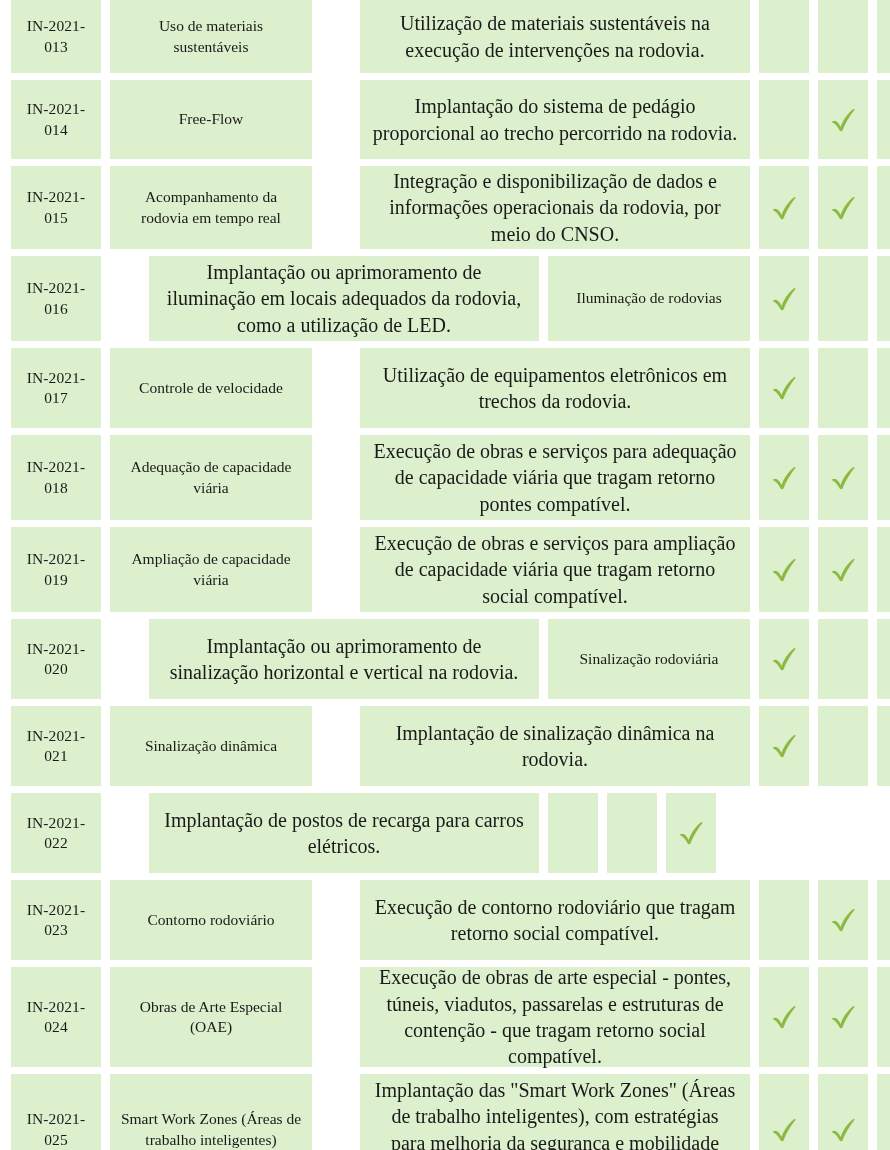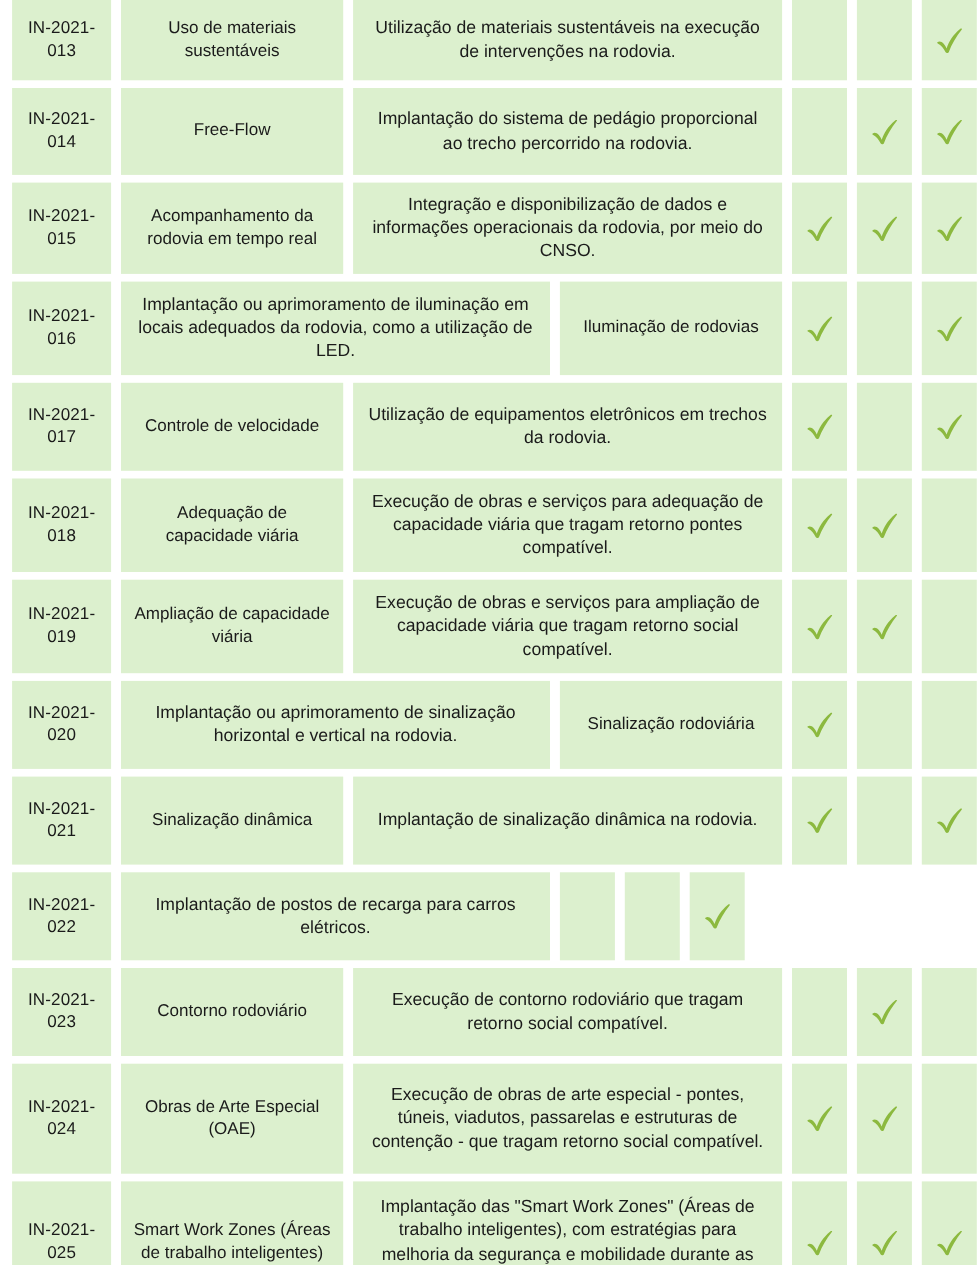--- a/index.html
+++ b/index.html
@@ -11,20 +11,21 @@
     background: #ffffff;
     font-family: "Liberation Sans", "DejaVu Sans", sans-serif;
     overflow: hidden;
   }
 
   #table-root {
     width: 842px;
     height: 1150px;
     position: relative;
     background: #ffffff;
+    font-family: Liberation Serif, serif;
   }
 
   .table-row {
     display: flex;
     align-items: stretch;
     width: 890px;
     gap: 9px;
     padding-left: 11px;
     padding-right: 3px;
     margin-bottom: 7px;
@@ -52,22 +53,23 @@
     width: 202px;
     min-width: 202px;
     font-size: 15.5px;
     padding: 16px 10px;
     text-align: center;
   }
 
   .cell-desc {
     width: 390px;
     min-width: 390px;
-    font-size: 16px;
+    font-size: 20px;
     padding: 4px 12px;
+    margin-left: 39px;
   }
 
   .cell-check {
     width: 50px;
     min-width: 50px;
     position: relative;
   }
 
   .check-mark {
     display: block;

